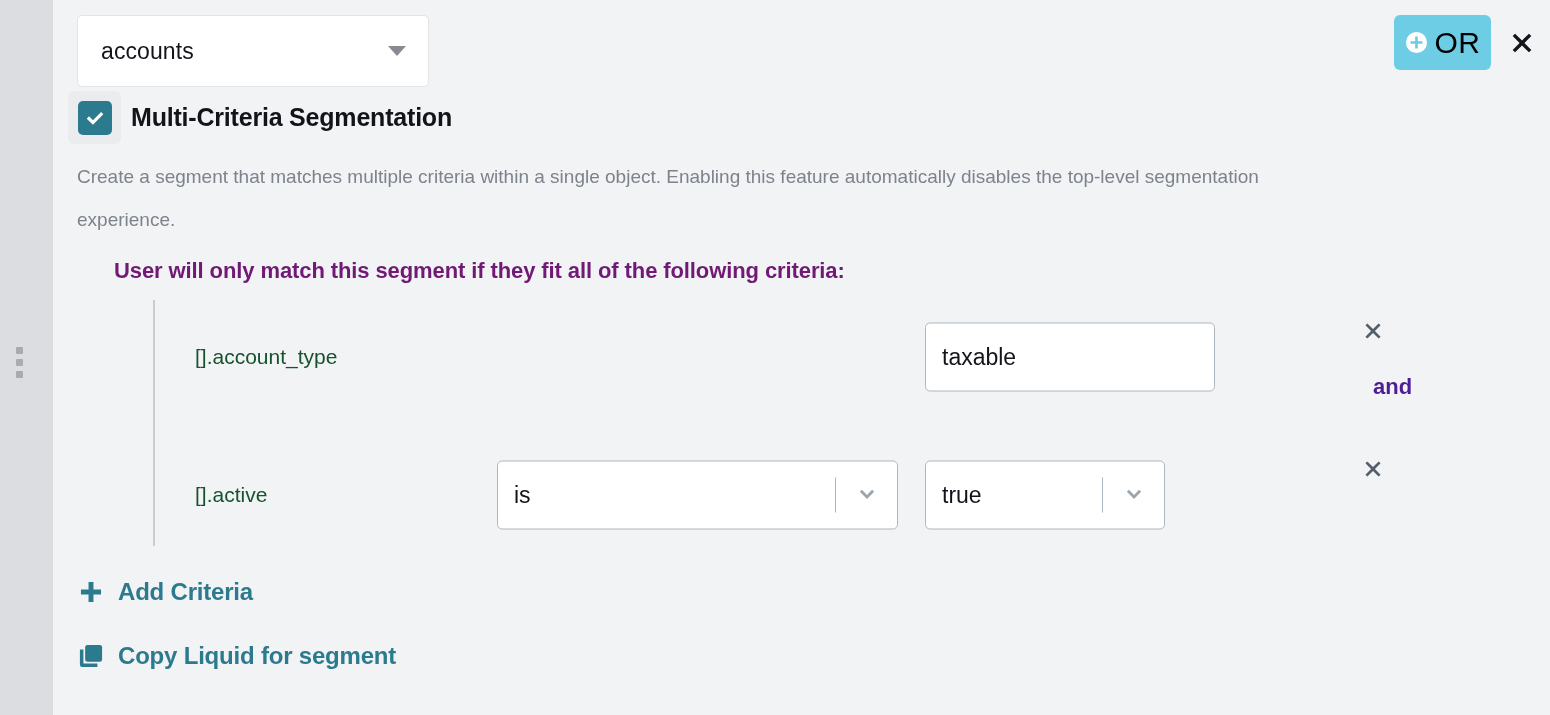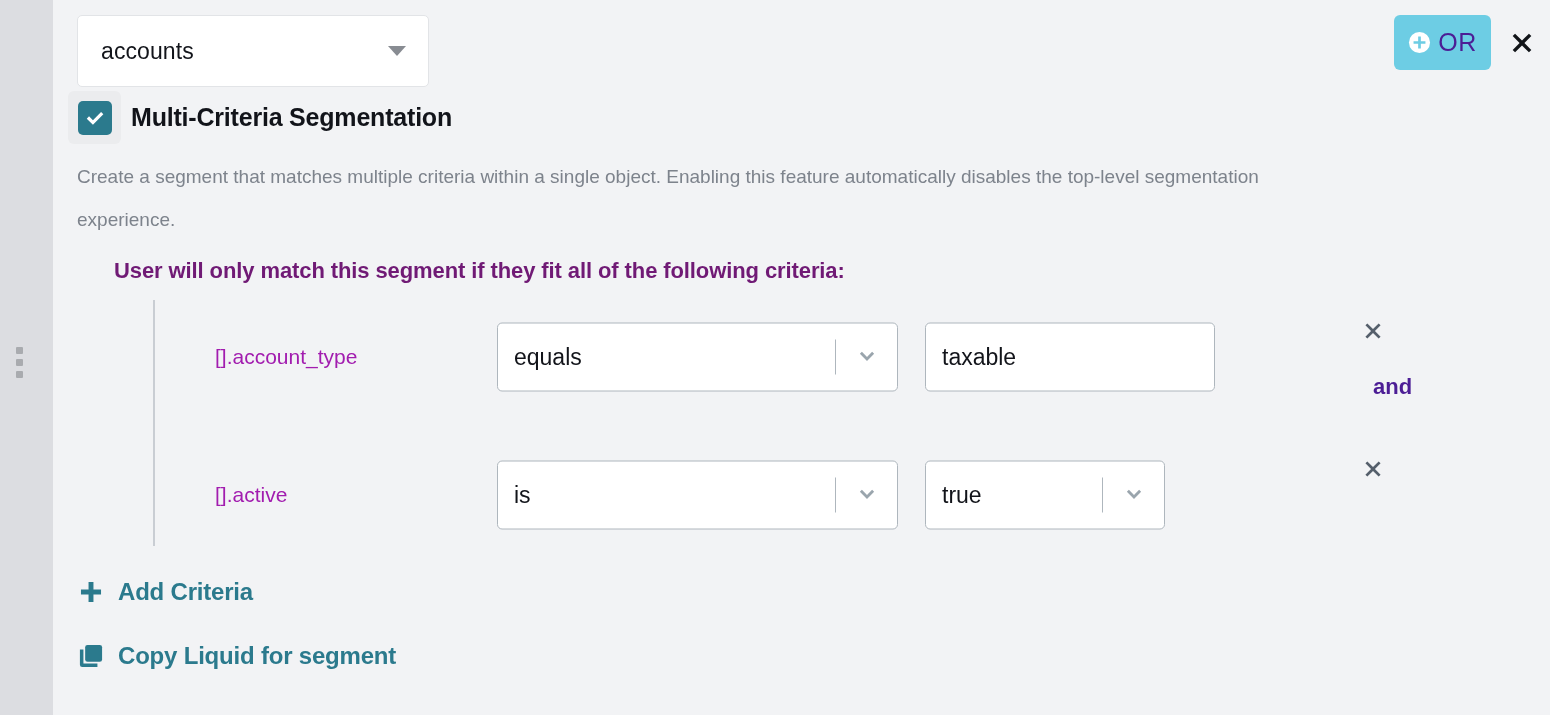--- a/index.html
+++ b/index.html
@@ -95,22 +95,22 @@
     cursor: pointer;
     padding: 0;
   }
   #or-button .plus-circle {
     width: 23px;
     height: 23px;
     flex: 0 0 auto;
     display: block;
   }
   #or-button .or-label {
-    font-size: 25px;
-    color: #4c1d95;
+    font-size: 30px;
+    color: #000000;
     font-family: "Liberation Sans", sans-serif;
     letter-spacing: 0.5px;
   }
 
   
   #panel-close {
     position: absolute;
     right: 12px;
     top: 27px;
     width: 32px;
@@ -194,22 +194,21 @@
   }
   .criteria-row.row-0 { top: 22px; }
   .criteria-row.row-1 { top: 160px; }
 
   .criteria-field {
     position: absolute;
     left: 40px;
     top: 50%;
     transform: translateY(-50%);
     font-size: 21px;
-    color: #a21caf;
-    margin-left: 20px;
+    color: #14532d;
   }
 
   .control {
     position: absolute;
     top: 50%;
     transform: translateY(-50%);
     height: 69px;
     background: #ffffff;
     border: 1px solid #aeb6bd;
     border-radius: 5px;
@@ -333,27 +332,20 @@
 
   <div id="mcs-description">Create a segment that matches multiple criteria within a single object. Enabling this feature automatically disables the top-level segmentation experience.</div>
 
   <div id="criteria-heading">User will only match this segment if they fit all of the following criteria:</div>
 
   <div id="criteria-group">
 
     <div class="criteria-row row-0">
       <span class="criteria-field">[].account_type</span>
 
-      <div class="control op-control">
-        <span class="ctl-value">equals</span>
-        <span class="sep"></span>
-        <svg class="chev" viewBox="0 0 24 24">
-          <path d="M5.4 8.6l1.9-1.8L12 11.5l4.7-4.7 1.9 1.8L12 15.2z" fill="#9aa5ad"></path>
-        </svg>
-      </div>
 
       <div class="control val-control-text">
         <span class="ctl-value">taxable</span>
       </div>
 
       <div class="row-remove">
         <svg viewBox="0 0 24 24" width="26" height="26">
           <path d="M5 6.8L6.8 5 12 10.2 17.2 5 19 6.8 13.8 12 19 17.2 17.2 19 12 13.8 6.8 19 5 17.2 10.2 12z" fill="#555f6b"></path>
         </svg>
       </div>

